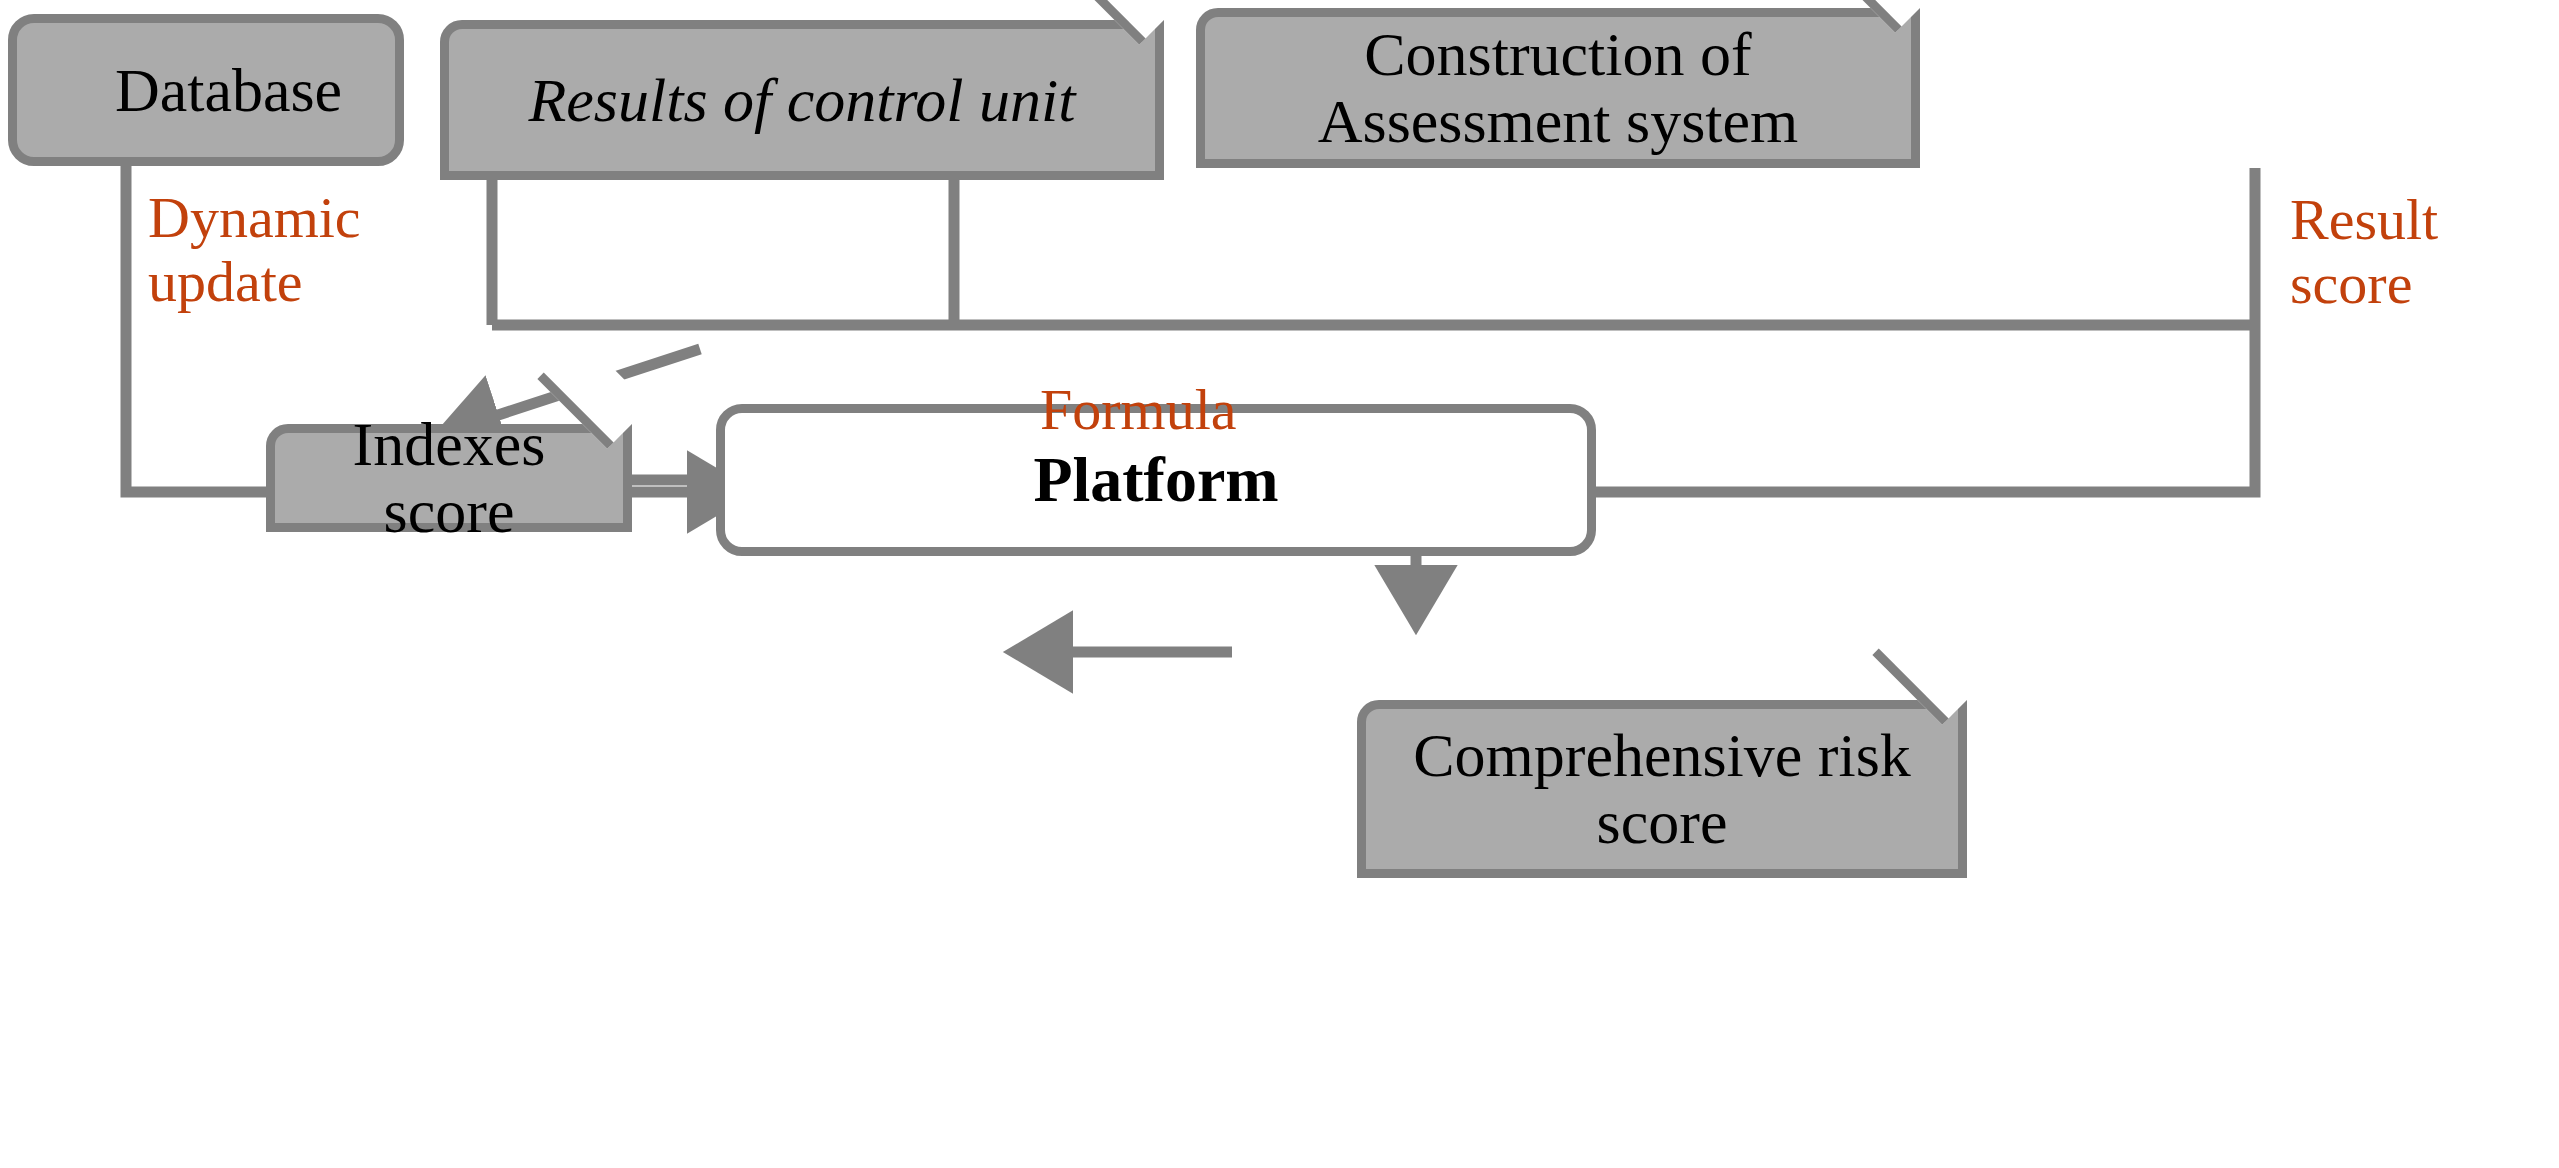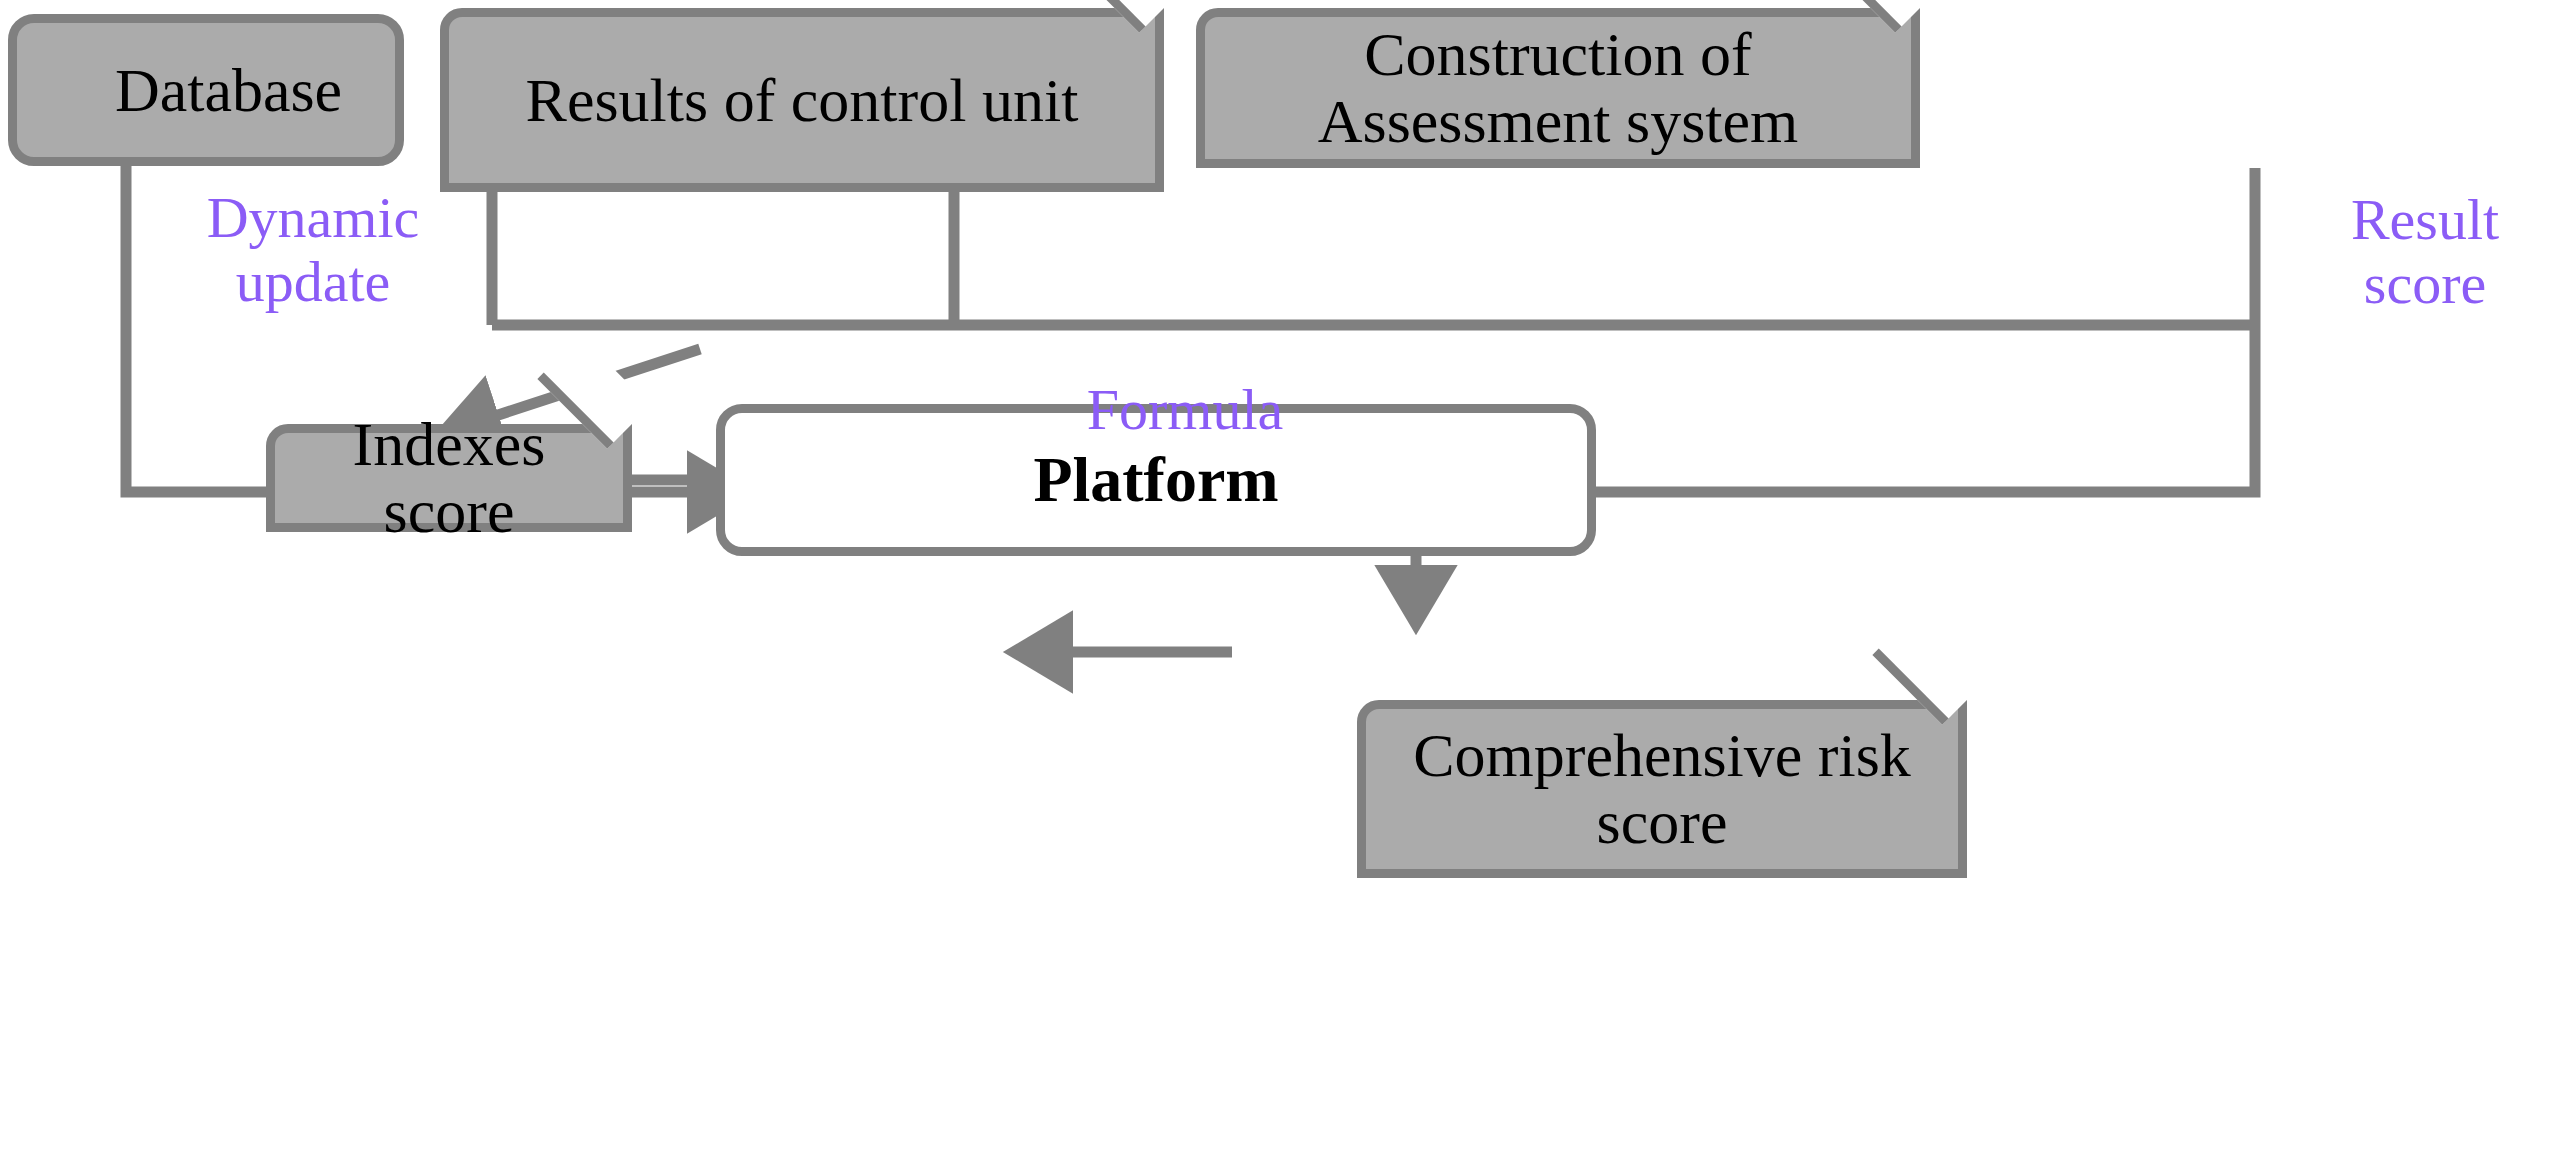--- a/index.html
+++ b/index.html
@@ -68,24 +68,23 @@
     border-radius: 26px;
     font-size: 62px;
   }
   .node .label {
     position: relative;
     z-index: 2;
     padding: 0 10px;
   }
   .edge-label {
     position: absolute;
-    color: #8b5cf6;
+    color: #c2410c;
     font-size: 58px;
     line-height: 1.1;
-    text-align: center;
     white-space: pre-line;
     z-index: 4;
   }
 </style>
 </head>
 <body>
 
 <div id="canvas">
 
   <svg id="wiring" viewBox="0 0 2559 1168" width="2559" height="1168" xmlns="http://www.w3.org/2000/svg">
@@ -126,21 +125,21 @@
 
       <path d="M 1232,652 L 1060,652" marker-end="url(#ah-l)"></path>
 
     </g>
   </svg>
 
   <div class="node db" style="left:8px; top:14px; width:396px; height:152px;padding-left:45px;">
     <span class="label">Database</span>
   </div>
 
-  <div class="node process" style="left:440px; top:8px; width:724px; height:184px;">
+  <div class="node process" style="left:440px; top:20px; width:724px; height:160px;font-style:italic;">
     <span class="chamfer-tr"></span>
     <span class="label">Results of control
 unit</span>
   </div>
 
   <div class="node process" style="left:1196px; top:8px; width:724px; height:160px;">
     <span class="chamfer-tr"></span>
     <span class="label">Construction of
 Assessment system</span>
   </div>

